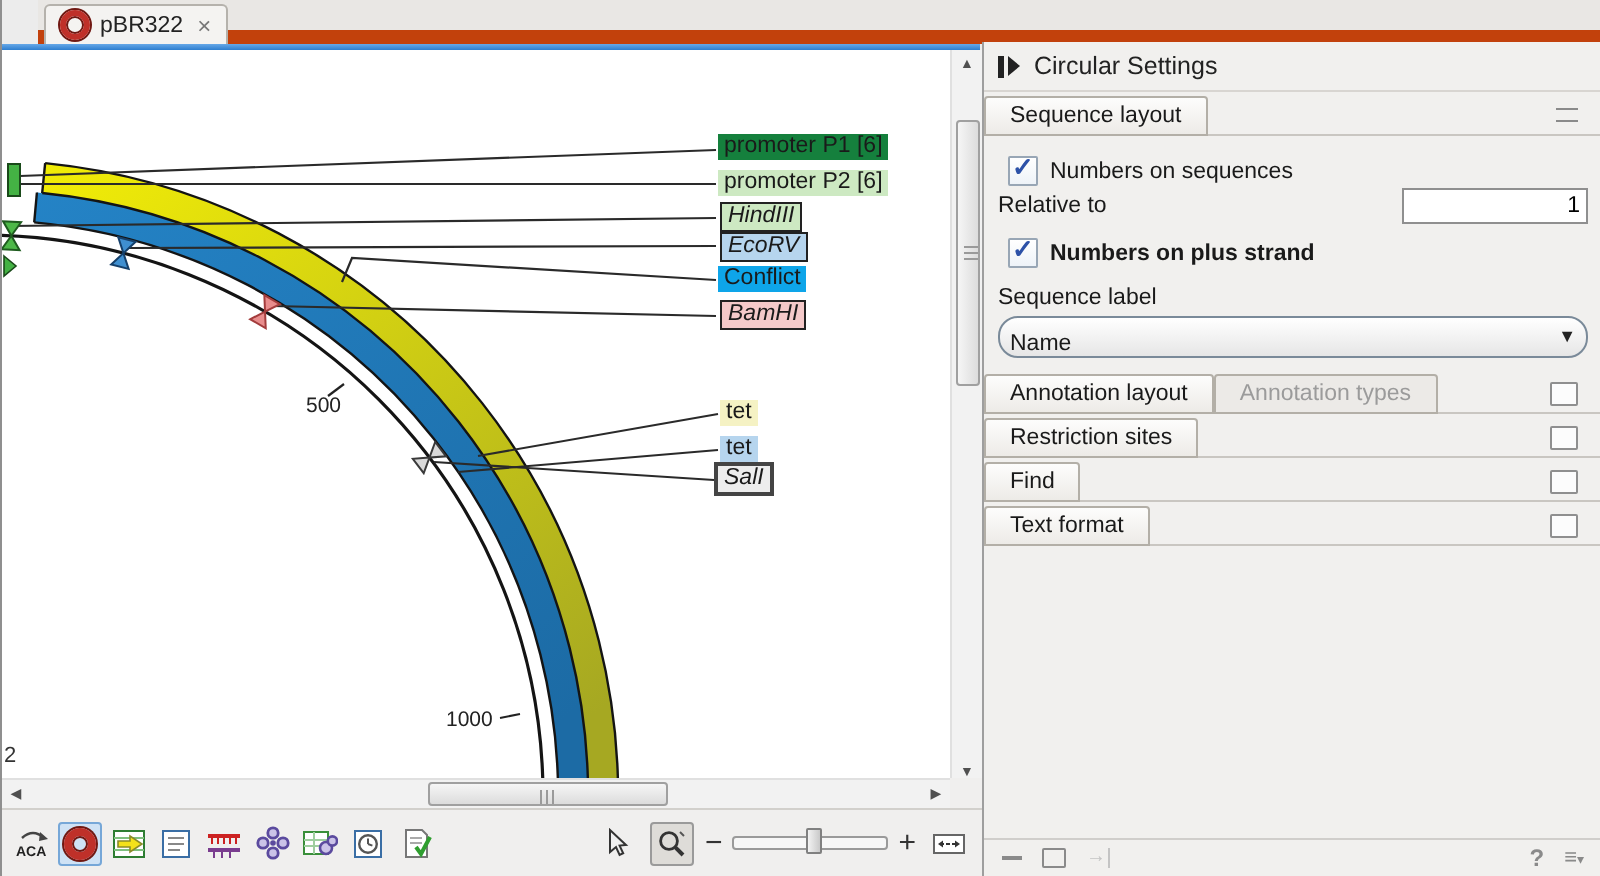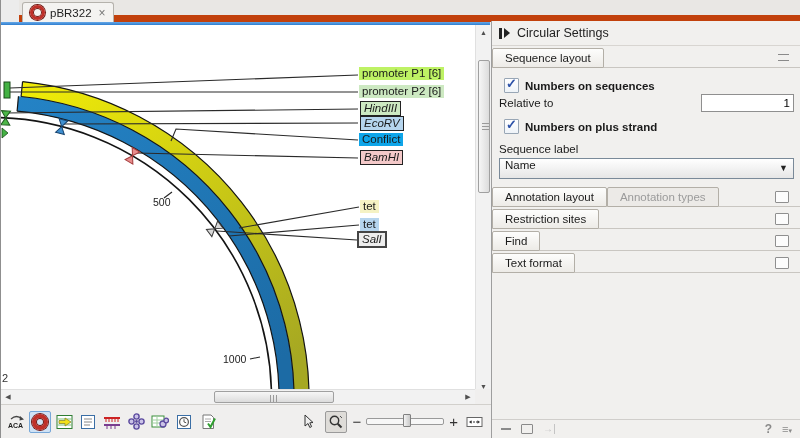--- a/index.html
+++ b/index.html
@@ -76,22 +76,22 @@
   .collapse-glyph{width:11px;height:5px;border-top:1px solid #8a8a8a;border-bottom:1px solid #8a8a8a;}
   .popout-glyph{width:12px;height:10px;border:1px solid #8f8f8f;background:#fcfcfc;border-radius:1px;}
   .cb-row{display:flex;align-items:center;gap:6px;padding-left:12px;font-size:11.5px;}
   .cb{position:relative;width:13px;height:13px;background:linear-gradient(#fff,#eef3f8);
       border:1px solid #98a6b5;border-radius:1px;box-sizing:content-box;flex:0 0 auto;}
   .cb::after{content:"✓";position:absolute;left:1px;top:-3px;font-size:13px;font-weight:bold;color:#2d52a8;}
   .rel-row{display:flex;align-items:center;justify-content:space-between;padding:0 7px 0 7px;font-size:11.5px;}
   .rel-row input{width:93px;height:18px;border:1px solid #8f8f8f;font-size:11.5px;
                  font-family:"Liberation Sans",sans-serif;text-align:right;padding:0 3px;box-sizing:border-box;}
   .plain-label{font-size:11.5px;padding-left:7px;}
-  #dropdown{margin:3px 7px 0 7px;height:19px;border:1px solid #7a8a99;border-radius:0;
-            background:linear-gradient(#ffffff,#e6e6e6);display:flex;align-items:flex-start;
+  #dropdown{margin:3px 7px 0 7px;height:19px;border:1px solid #7a8a99;border-radius:10px;
+            background:linear-gradient(#ffffff,#e6e6e6);display:flex;align-items:flex-end;
             font-size:11.5px;padding-left:5px;position:relative;}
   #dropdown .arrow{position:absolute;right:5px;top:4px;font-size:9px;color:#222;}
   #panel-footer{height:18px;border-top:1px solid #d0cecb;display:flex;align-items:center;
                 gap:10px;padding:0 9px;flex:0 0 auto;font-size:11px;color:#8a8a8a;}
   .f-minus{width:10px;height:0;border-top:2px solid #8a8a8a;}
   .f-square{width:10px;height:8px;border:1px solid #8a8a8a;border-radius:1px;}
   .f-pin{color:#c4c4c4;border-right:1px solid #c4c4c4;padding-right:1px;font-size:10px;line-height:10px;}
   .f-right{margin-left:auto;display:flex;align-items:center;gap:10px;}
   .f-help{font-size:12px;font-weight:bold;color:#8a8a8a;}
   .f-menu{color:#8a8a8a;font-size:11px;}
@@ -152,21 +152,21 @@
         </g>
         <g transform="translate(213.72,203.80) rotate(-37.1)">
       <path d="M0 0 L-7 -4.5 L-7 4.5 Z M0 0 L7 -4.5 L7 4.5 Z" fill="#d9d9d9" stroke="#3a3a3a" stroke-width="1"></path>
         </g>
         <line x1="171" y1="167" x2="163" y2="173" stroke="#222" stroke-width="1.1"></line>
         <text x="152" y="181" font-size="10.5" fill="#222" font-family="Liberation Sans, sans-serif">500</text>
         <line x1="259" y1="332" x2="249" y2="334" stroke="#222" stroke-width="1.1"></line>
         <text x="222" y="338" font-size="10.5" fill="#222" font-family="Liberation Sans, sans-serif">1000</text>
       </svg>
     <div id="cutoff">2</div>
-  <div class="map-label" style="left: 358px; top: 42px; background: #bef264; border: none;">promoter P1 [6]</div>
+  <div class="map-label" style="left: 358px; top: 42px; background: #15803d; border: none;">promoter P1 [6]</div>
       <div class="map-label" style="left: 358px; top: 60px; background: rgb(205, 233, 194); border: none;">promoter P2 [6]</div>
       <div class="map-label it" style="left: 359px; top: 76px; background: rgb(205, 233, 194); border: 1px solid rgb(34, 34, 34);">HindIII</div>
       <div class="map-label it" style="left: 359px; top: 91px; background: rgb(182, 213, 238); border: 1px solid rgb(34, 34, 34);">EcoRV</div>
       <div class="map-label" style="left: 358px; top: 108px; background: #0ea5e9; border: none;">Conflict</div>
       <div class="map-label it" style="left: 359px; top: 125px; background: rgb(244, 201, 201); border: 1px solid rgb(34, 34, 34);">BamHI</div>
       <div class="map-label" style="left: 359px; top: 175px; background: rgb(245, 242, 196); border: none;">tet</div>
       <div class="map-label" style="left: 359px; top: 193px; background: rgb(182, 213, 238); border: none;">tet</div>
       <div class="map-label it" style="left: 356px; top: 206px; background: rgb(237, 237, 237); border: 2px solid rgb(68, 68, 68);">SalI</div>
     </div>
 
@@ -307,21 +307,21 @@
         </span>
       <span id="panel-title">Circular Settings</span>
     </div>
     <div id="panel-body">
       <div class="group-row">
         <span class="group-tab">Sequence layout</span>
         <span class="group-fill">
             <span class="collapse-glyph"></span>
           </span>
       </div>
-      <div class="cb-row" style="margin-top:10px;font-weight:bold;">
+      <div class="cb-row" style="margin-top:10px;">
         <span class="cb"></span>
         <span>Numbers on sequences</span>
       </div>
       <div class="rel-row" style="margin-top:1px;">
         <span>Relative to</span>
         <input value="1" style="">
       </div>
       <div class="cb-row" style="margin-top:7px;font-weight:bold;">
         <span class="cb"></span>
         <span>Numbers on plus strand</span>

